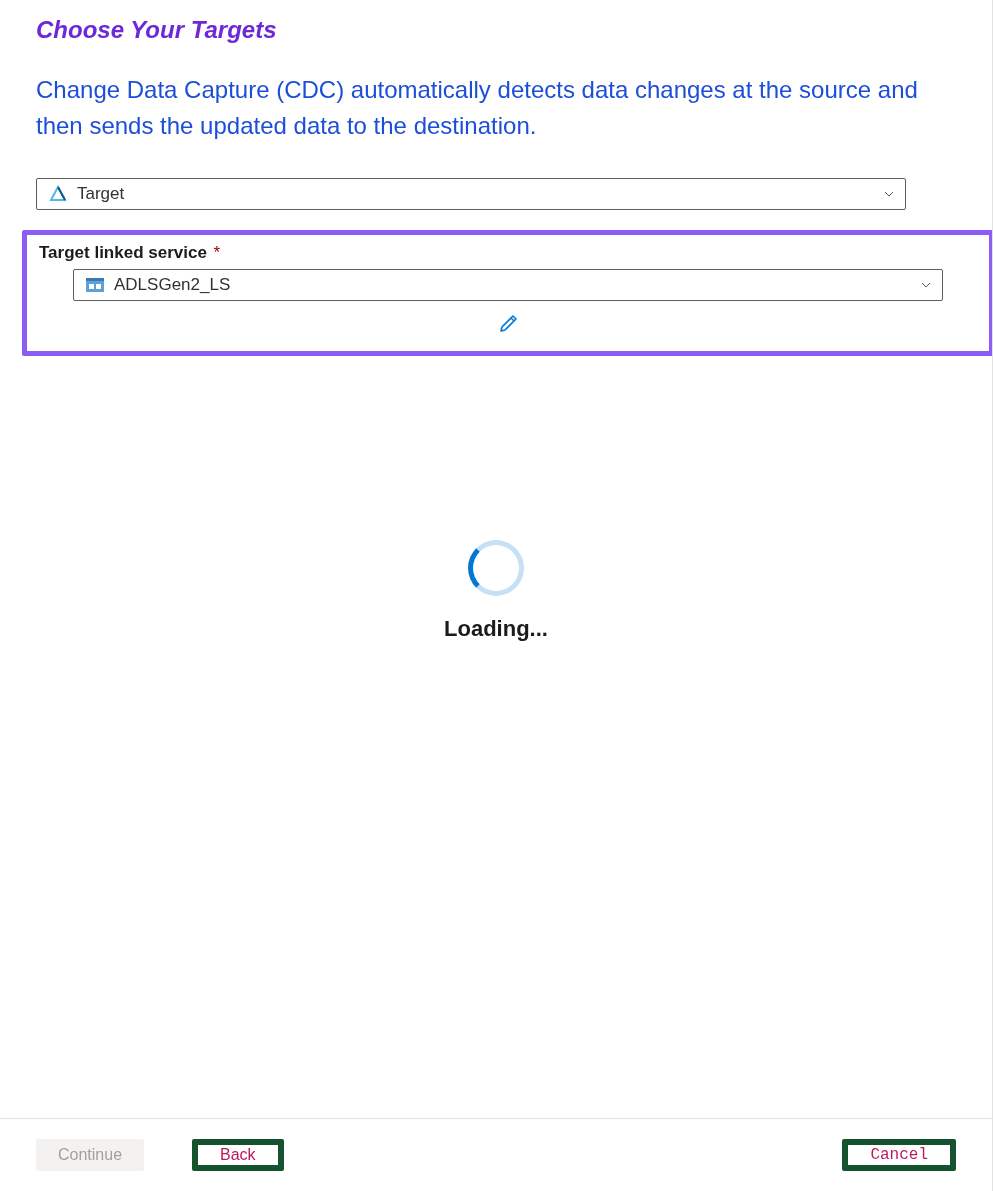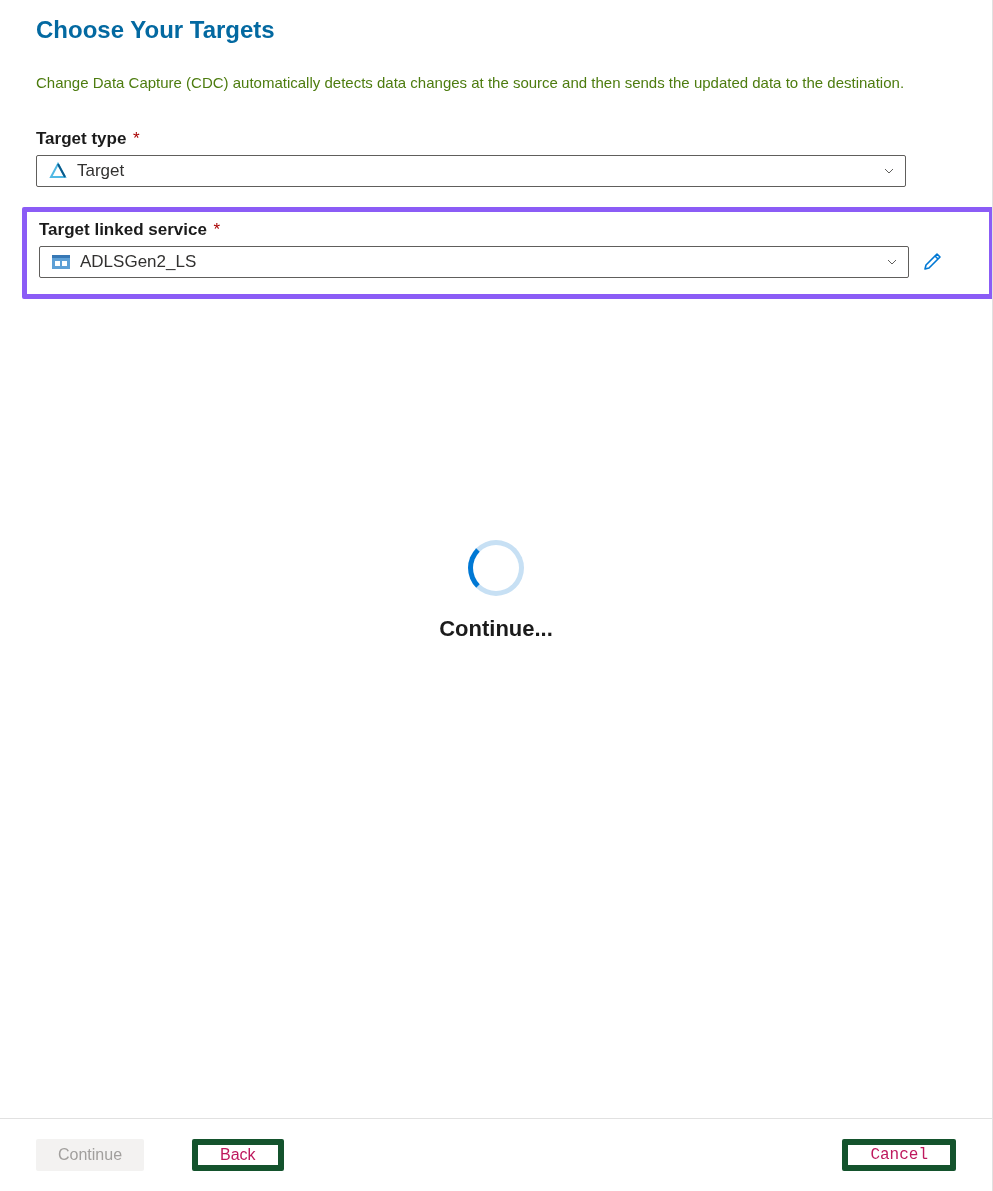--- a/index.html
+++ b/index.html
@@ -15,26 +15,27 @@
       height: 1191px;
       position: relative;
       border-right: 1px solid #e1e1e1;
     }
     .content {
       padding: 16px 36px 0 36px;
     }
     .page-title {
       font-size: 24px;
       font-weight: 600;
-      color: #0369a1;
+      color: #6d28d9;
       margin-bottom: 28px;
+      font-style: italic;
     }
     .page-description {
-      font-size: 15px;
-      color: #4d7c0f;
+      font-size: 24px;
+      color: #1d4ed8;
       line-height: 1.5;
       margin-bottom: 34px;
     }
     .field-group {
       margin-bottom: 20px;
     }
     .field-label {
       font-size: 17px;
       font-weight: 600;
       color: #1b1b1b;
@@ -81,20 +82,21 @@
       border: 5px solid #8b5cf6;
       border-radius: 2px;
       padding: 8px 12px 16px 12px;
       margin-left: -14px;
       margin-right: -38px;
     }
     .linked-service-row {
       display: flex;
       align-items: center;
       gap: 12px;
+      flex-direction: column;
     }
     .edit-icon {
       width: 22px;
       height: 22px;
       cursor: pointer;
       flex-shrink: 0;
     }
     .loading-section {
       position: absolute;
       top: 540px;
@@ -166,24 +168,20 @@
     }
   </style>
 </head>
 <body>
 
 <div class="content">
   <h1 class="page-title">Choose Your Targets</h1>
   <p class="page-description">Change Data Capture (CDC) automatically detects data changes at the source and then sends the updated data to the destination.</p>
 
   <div class="field-group">
-    <label class="field-label">
-      <span>Target type</span>
-      <span class="required-asterisk">*</span>
-    </label>
     <div class="dropdown">
       <span class="dropdown-icon">
         <svg viewBox="0 0 18 18" width="18" height="18">
           <path d="M9 2 L16 15 L2 15 Z" fill="none" stroke="#50b8e4" stroke-width="2"></path>
           <path d="M9 2 L16 15" stroke="#0a5a8a" stroke-width="2"></path>
         </svg>
       </span>
       <span class="dropdown-value">Target</span>
       <svg class="chevron" viewBox="0 0 12 12">
         <path d="M2 4 L6 8 L10 4" fill="none" stroke="#605e5c" stroke-width="1"></path>
@@ -218,20 +216,20 @@
             <line x1="14" y1="5" x2="17" y2="8" stroke="#0078d4" stroke-width="1.6"></line>
           </svg>
         </span>
       </div>
     </div>
   </div>
 </div>
 
 <div class="loading-section">
   <div class="spinner"></div>
-  <div class="loading-text">Continue...</div>
+  <div class="loading-text">Loading...</div>
 </div>
 
 <div class="footer">
   <button class="btn btn-continue" disabled="">Continue</button>
   <button class="btn btn-secondary btn-back">Back</button>
   <button class="btn btn-secondary btn-cancel">Cancel</button>
 </div>
 
 </body></html>

